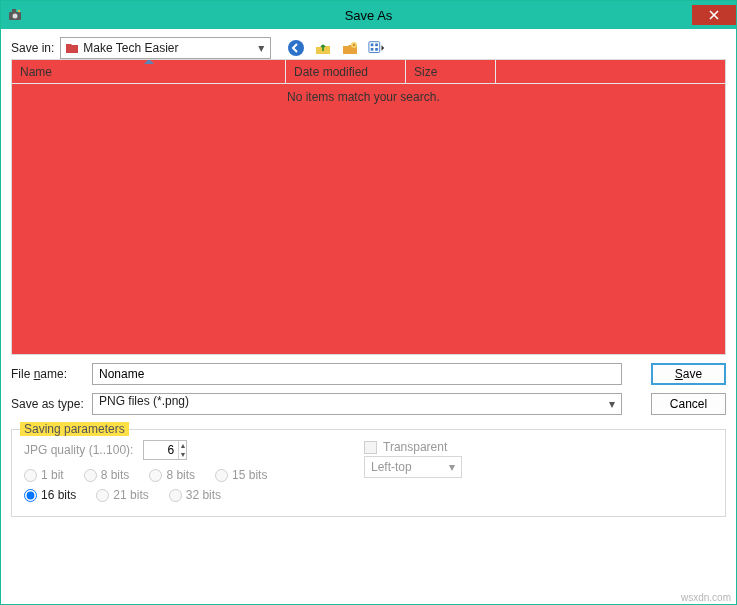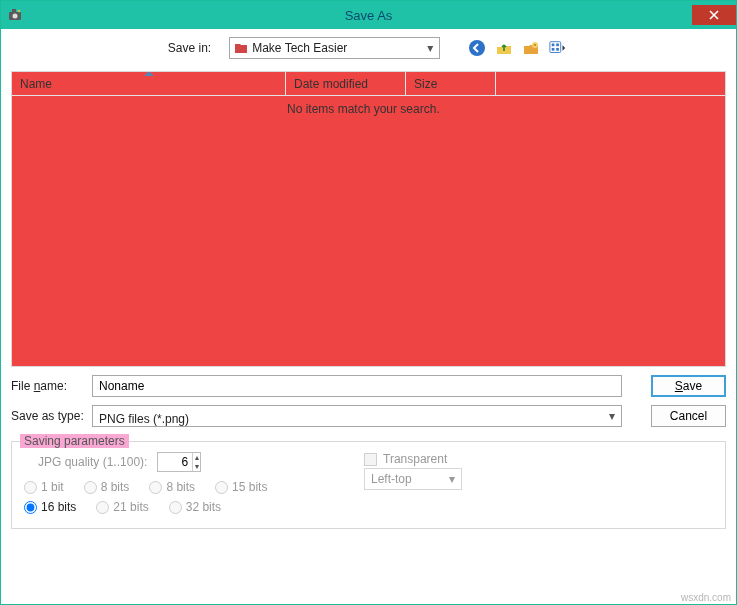--- a/index.html
+++ b/index.html
@@ -23,43 +23,42 @@
   }
   .titlebar .app-icon {
     margin-left: 6px;
     width: 16px; height: 16px;
   }
   .titlebar .title {
     position: absolute;
     left: 0; right: 0;
     text-align: center;
     font-size: 13px;
-    color: #0c4a6e;
+    color: #000000;
     pointer-events: none;
   }
   .titlebar .close {
     margin-left: auto;
     width: 44px;
     height: 20px;
     background: #c0392b;
     display: flex;
     align-items: center;
     justify-content: center;
     color: #fff;
     font-size: 12px;
   }
   .inner {
     padding: 8px 10px 10px 10px;
   }
   .row {
     display: flex;
     align-items: center;
-    margin-bottom: 12px;
-    gap: 18px;
-    justify-content: center;
+    margin-bottom: 0;
+    gap: 6px;
   }
   .label { white-space: nowrap; }
   .folder-combo {
     width: 211px;
     height: 22px;
     border: 1px solid #a7a7a7;
     background: #fff;
     display: flex;
     align-items: center;
     padding: 0 4px;
@@ -123,21 +122,21 @@
     padding: 0 6px;
     font: inherit;
   }
   .type-combo {
     flex: 0 0 530px;
     height: 22px;
     border: 1px solid #a7a7a7;
     padding: 0 6px;
     background: #fff;
     display: flex;
-    align-items: flex-end;
+    align-items: flex-start;
     position: relative;
     font: inherit;
   }
   .type-combo .dd {
     position: absolute;
     right: 0; top: 0; bottom: 0;
     width: 18px;
     display: flex; align-items: center; justify-content: center;
     color: #555;
   }
@@ -156,32 +155,32 @@
   .fieldset {
     margin-top: 14px;
     border: 1px solid #d8d8d8;
     padding: 10px 12px 14px 12px;
     position: relative;
     color: #555;
   }
   .fieldset .legend {
     position: absolute;
     top: -8px; left: 8px;
-    background: #f9a8d4;
+    background: #fde047;
     padding: 0 4px;
     font-size: 12px;
   }
   .params-top {
     display: flex;
     align-items: flex-start;
     gap: 60px;
   }
   .params-left { flex: 0 0 280px; }
   .params-right { flex: 1; }
-  .spin-wrap { display: flex; align-items: center; gap: 10px; margin-bottom: 8px; margin-left: 14px; }
+  .spin-wrap { display: flex; align-items: center; gap: 10px; margin-bottom: 8px; }
   .spin {
     width: 44px;
     height: 20px;
     border: 1px solid #bdbdbd;
     display: flex;
     align-items: stretch;
     padding-left: 19px;
   }
   .spin input { border: none; width: 100%; font: inherit; padding: 0 4px; text-align: center; }
   .spin .arrows { width: 14px; border-left: 1px solid #cfcfcf; display:flex; flex-direction:column; }

